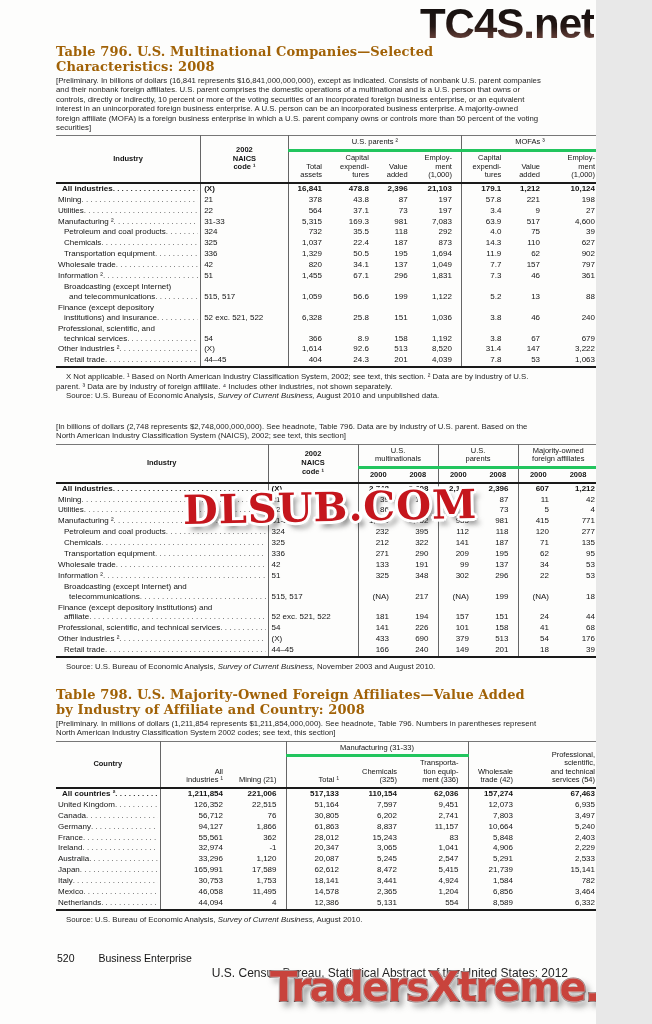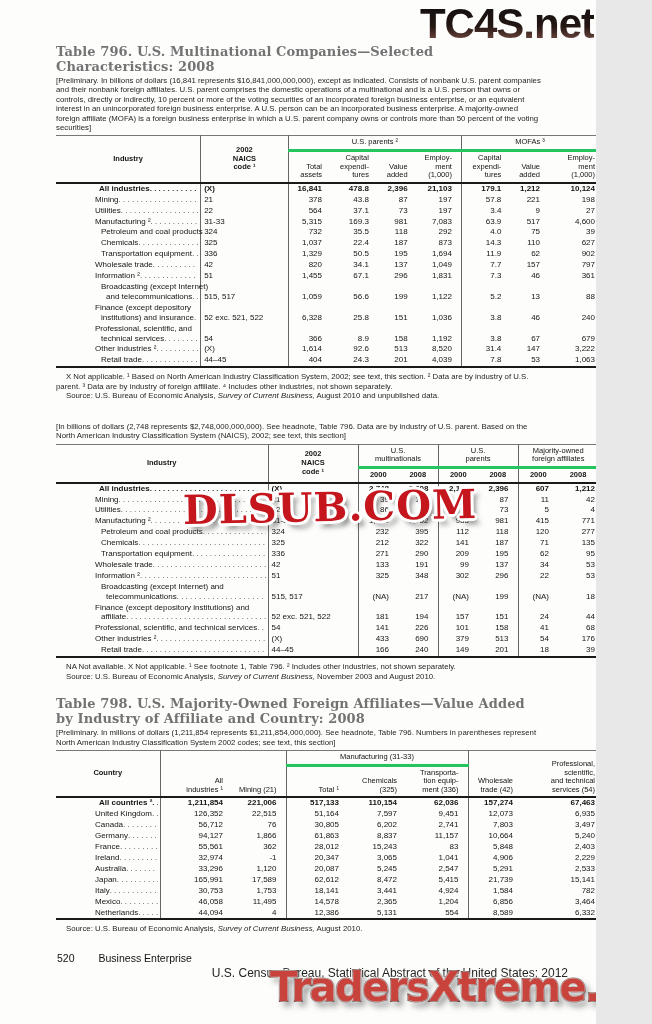--- a/index.html
+++ b/index.html
@@ -2,21 +2,21 @@
 <html><head>
 <meta charset="utf-8">
 <style>
   * { margin:0; padding:0; box-sizing:border-box; }
   body { background:#e8e8e8; }
   #page { position:relative; width:596px; height:1024px; background:#fdfdfc; overflow:hidden;
           font-family:"Liberation Sans", sans-serif; color:#141414; }
   .content { padding:0 54px 0 56px; }
 
   
-  .tbl-title { font-family:"DejaVu Serif", serif; font-weight:bold; font-size:13px; line-height:15px; letter-spacing:.1px; color:#737373; }
+  .tbl-title { font-family:"DejaVu Serif", serif; font-weight:bold; font-size:13px; line-height:15px; letter-spacing:.1px; color:#a16207; }
   .headnote { font-size:7.8px; line-height:9.4px; color:#1f1f1f; margin-top:2px; }
   .fn { font-size:7.8px; line-height:9.6px; color:#1f1f1f; text-indent:10px; }
   .src { font-size:7.8px; line-height:9.6px; color:#1f1f1f; text-indent:10px; }
 
   
   table { border-collapse:collapse; table-layout:fixed; width:542px; margin-top:3px;
           font-size:8px; border-top:1px solid #777; border-bottom:2px solid #1a1a1a; }
   th { font-weight:normal; font-size:7.5px; line-height:8.6px; white-space:pre-line; padding:2px 2px; vertical-align:bottom; }
   th.group { text-align:center; vertical-align:middle; border-bottom:3px solid #22c55e; }
   th.ctr { text-align:center; vertical-align:middle;font-weight:bold; }
@@ -26,21 +26,21 @@
   td { vertical-align:bottom; line-height:9.9px; padding:0; }
   td.stub { padding:0 2px 1px 0; border-right:1px solid #666; }
   td.naics { padding:0 2px 1px 3px; border-right:1px solid #666; white-space:nowrap; }
   td.num { text-align:right; padding:0 9px 1px 0; white-space:nowrap; }
   td.num:last-child { padding-right:3px; }
   .sep-l { border-left:1px solid #666; }
   .b-r { border-right:1px solid #666; }
   .b-l { border-left:1px solid #666; }
   tr.bold-row { font-weight:bold; }
   .stub-line { display:flex; align-items:baseline; }
-  .stub-line .lbl { white-space:nowrap;margin-left:37px; }
+  .stub-line .lbl { white-space:nowrap; }
   .ind0 { padding-left:2px; } .ind1 { padding-left:8px; } .ind2 { padding-left:13px; }
   tr.bold-row .ind0 { padding-left:6px; }
   .leader { flex:1 1 auto; overflow:hidden; white-space:nowrap; color:#333; }
   .leader::after { content:" . . . . . . . . . . . . . . . . . . . . . . . . . . . . . . . . . . . . . . . . . . . . . . . . . . . . . . . . . . . . . . . . . . . . . . . . . . . ."; }
 
   
   .wm { position:absolute; z-index:6; pointer-events:none; }
   #wm-top { top:0px; right:2px; font-family:"Liberation Sans", sans-serif; font-weight:bold; font-size:42px; letter-spacing:-1px;
             background:linear-gradient(180deg,#0e0e0e 0%,#241714 55%,#9a6156 100%);
             -webkit-background-clip:text; background-clip:text; color:transparent; }
@@ -607,21 +607,20 @@
               <td class="num">166</td>
               <td class="num">240</td>
               <td class="num sep-l">149</td>
               <td class="num">201</td>
               <td class="num sep-l">18</td>
               <td class="num">39</td>
             </tr>
           </tbody>
       </table>
       <div class="fnblock">
-        <p class="fn">NA Not available. X Not applicable. ¹ See footnote 1, Table 796. ² Includes other industries, not shown separately.</p>
         <p class="src"><span>Source: U.S. Bureau of Economic Analysis, </span><i>Survey of Current Business,</i><span> November 2003 and August 2010.</span></p>
       </div>
     </div>
 
     <div class="gap798">
       <div class="tbl-title">Table 798. U.S. Majority-Owned Foreign Affiliates—Value Added by Industry of Affiliate and Country: 2008</div>
       <div class="headnote">[Preliminary. In millions of dollars (1,211,854 represents $1,211,854,000,000). See headnote, Table 796. Numbers in parentheses represent North American Industry Classification System 2002 codes; see text, this section]</div>
       <table>
         <colgroup>
           <col style="width:104px">

